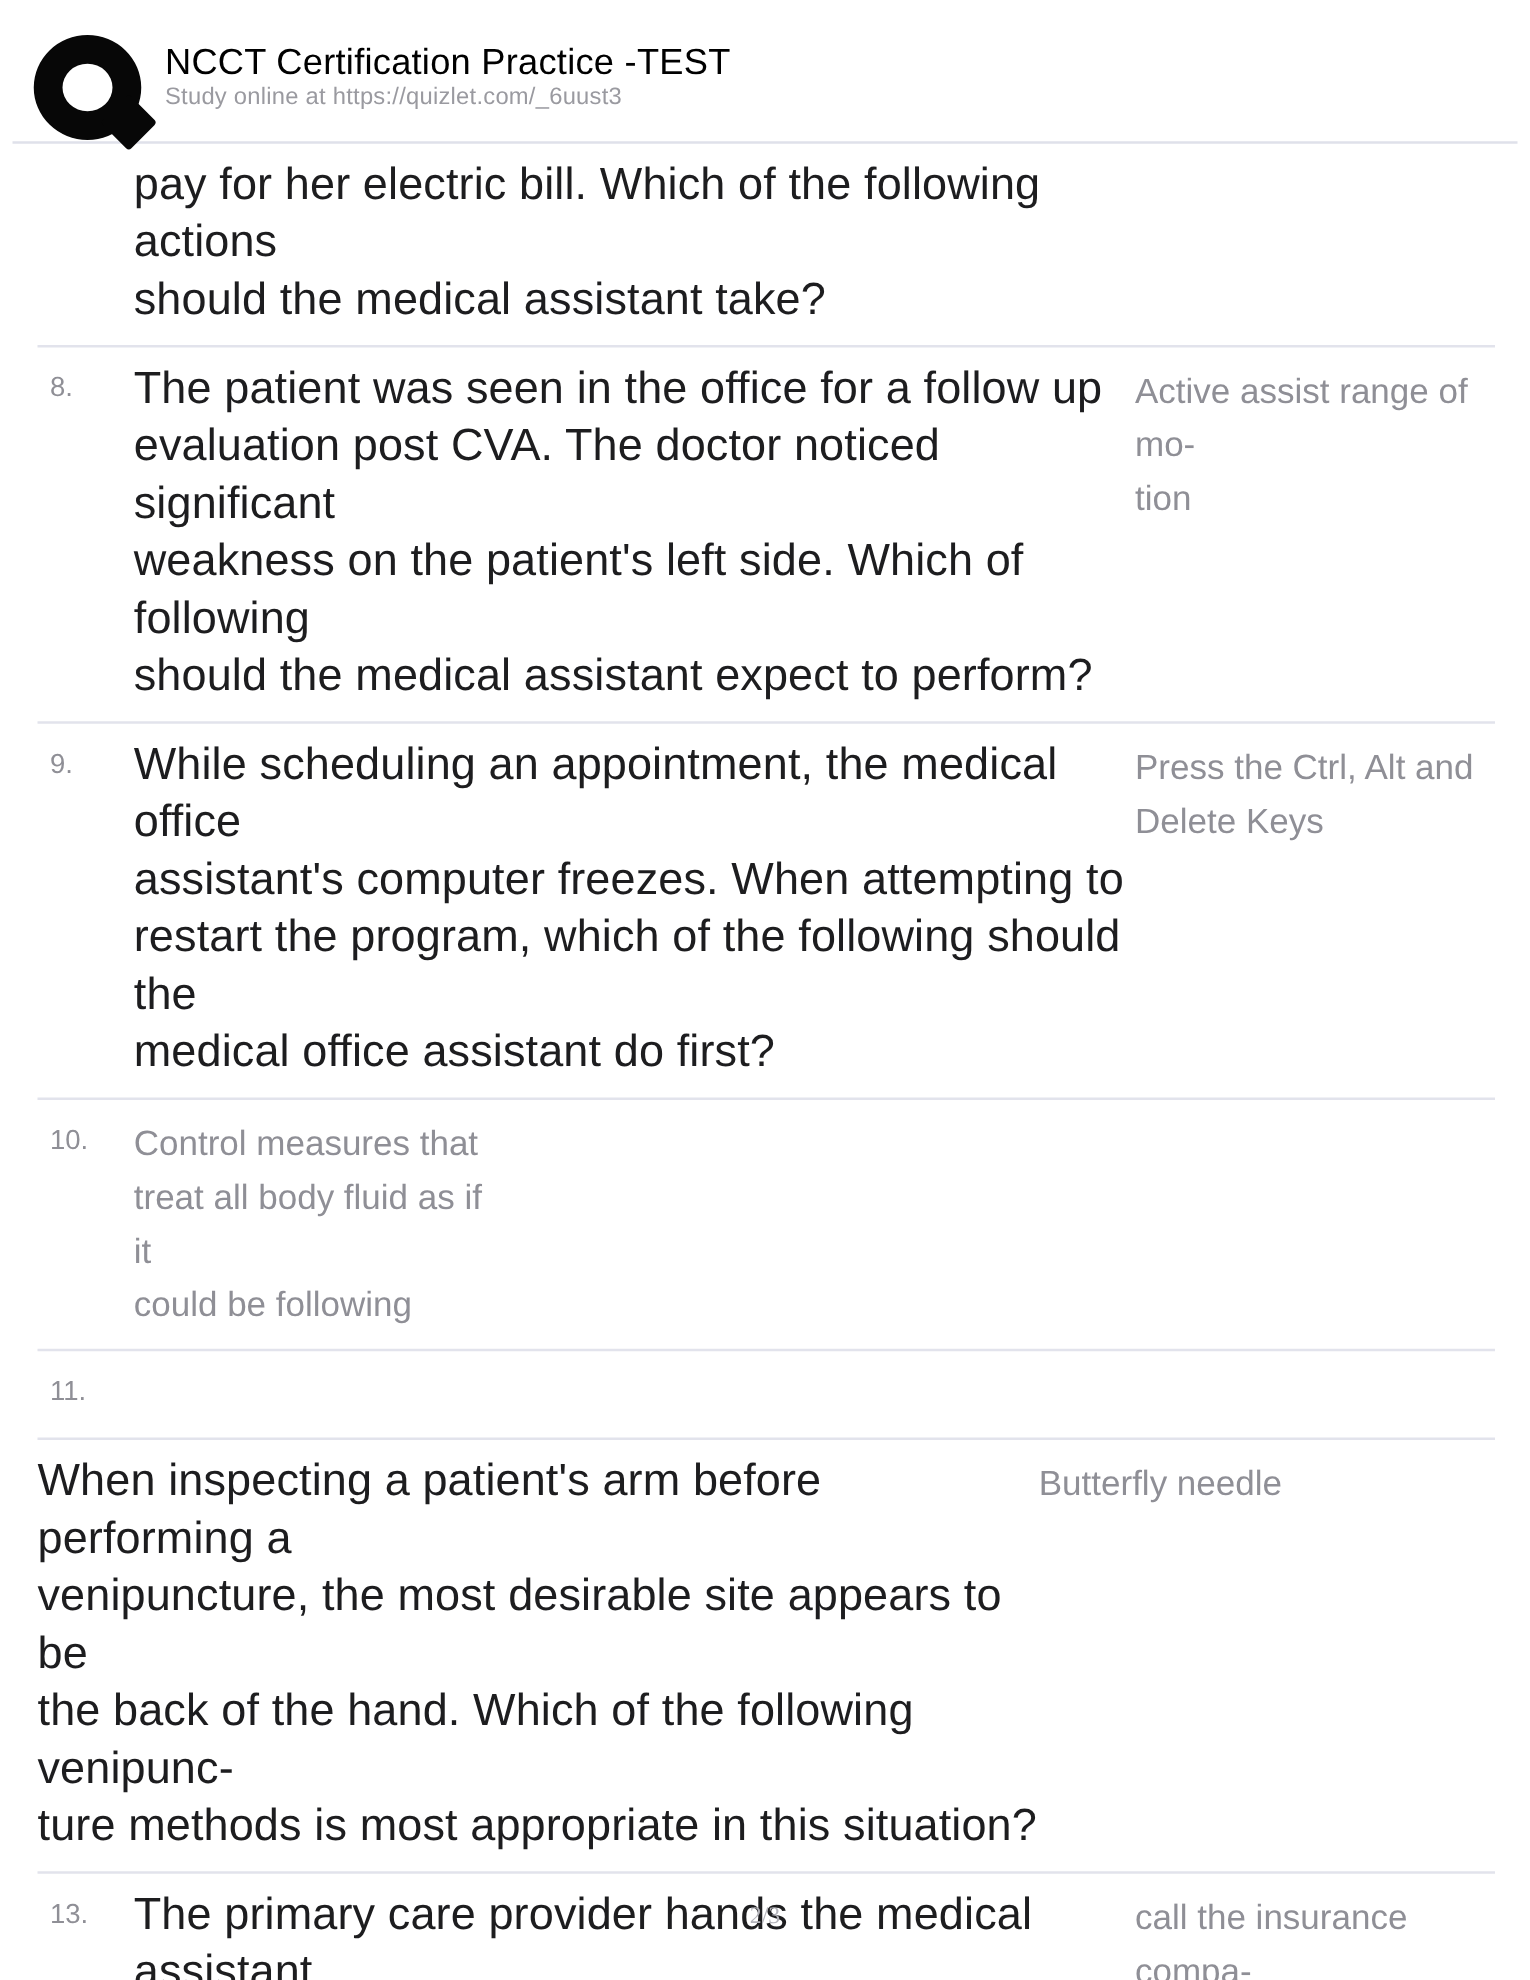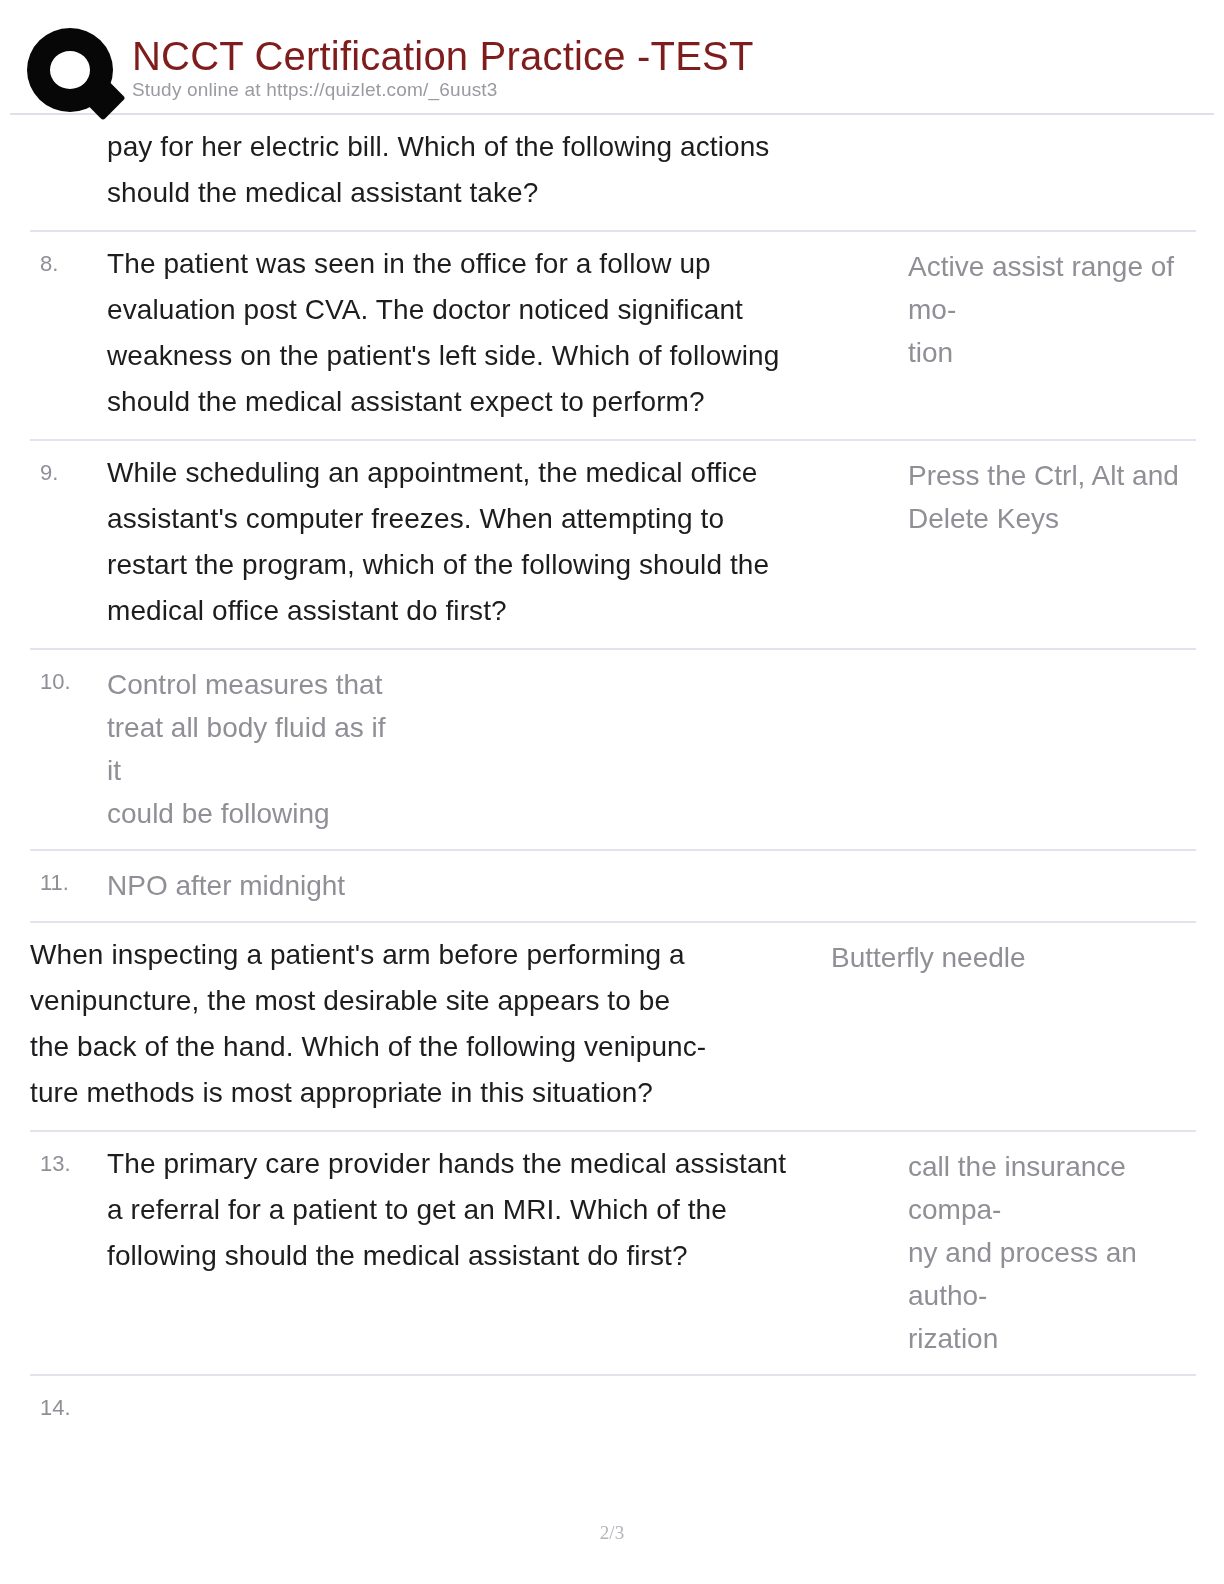--- a/index.html
+++ b/index.html
@@ -9,35 +9,35 @@
     position:relative; width:1224px; height:1584px;
     background:#ffffff; overflow:hidden;
   }
 
   
   .header { display:flex; align-items:flex-start; padding:28px 10px 0 27px; height:113px; }
   .q-logo { position:relative; width:88px; height:84px; flex:0 0 auto; }
   .q-ring { position:absolute; left:0; top:0; width:86px; height:84px; border:23px solid #070707; border-radius:50%; }
   .q-tail { position:absolute; width:32px; height:32px; background:#070707; right:-4px; bottom:-2px; transform:rotate(45deg); border-radius:3px; }
   .header-text { margin-left:17px; padding-top:6px; }
-  .doc-title { font-size:40px; font-weight:500; color:#7f1d1d; letter-spacing:0.2px;text-align:center; }
+  .doc-title { font-size:29px; font-weight:500; color:#000000; letter-spacing:0.2px;text-align:center; }
   .doc-subtitle { font-size:19px; font-weight:300; color:#9a9aa0; letter-spacing:0.2px; }
   .header-rule { border-top:2px solid #dfe1ea; margin:0 10px; }
 
   
   .rows { padding:0 28px 0 30px; }
   .qa-row { display:flex; padding:9px 0 14px; border-bottom:2px solid #e2e3ec; }
   .qa-row.last { border-bottom:none; }
   .qa-num {
     width:77px; flex:0 0 auto; padding-left:10px;
     font-size:22px; font-weight:300; color:#8f8f96; line-height:46px;
   }
   .qa-question {
     width:801px; flex:0 0 auto;
-    font-size:28px; color:#1d1d1f; line-height:46px;
+    font-size:36px; color:#1d1d1f; line-height:46px;
     white-space:pre-line; letter-spacing:0.1px;
   }
   .qa-answer {
     width:288px; flex:0 0 auto; padding-top:4px;
     font-size:28px; font-weight:300; color:#8f8f96; line-height:43px;
     white-space:pre-line;
   }
 
   
   .page-footer {
@@ -93,21 +93,20 @@
 
     <div class="qa-row">
       <div class="qa-num">10.</div>
       <div class="qa-answer">Control measures that
 treat all body fluid as if it
 could be following</div>
     </div>
 
     <div class="qa-row">
       <div class="qa-num">11.</div>
-      <div class="qa-answer">NPO after midnight</div>
     </div>
 
     <div class="qa-row">
       <div class="qa-question">When inspecting a patient's arm before performing a
 venipuncture, the most desirable site appears to be
 the back of the hand. Which of the following venipunc-
 ture methods is most appropriate in this situation?</div>
       <div class="qa-answer">Butterfly needle</div>
     </div>
 

